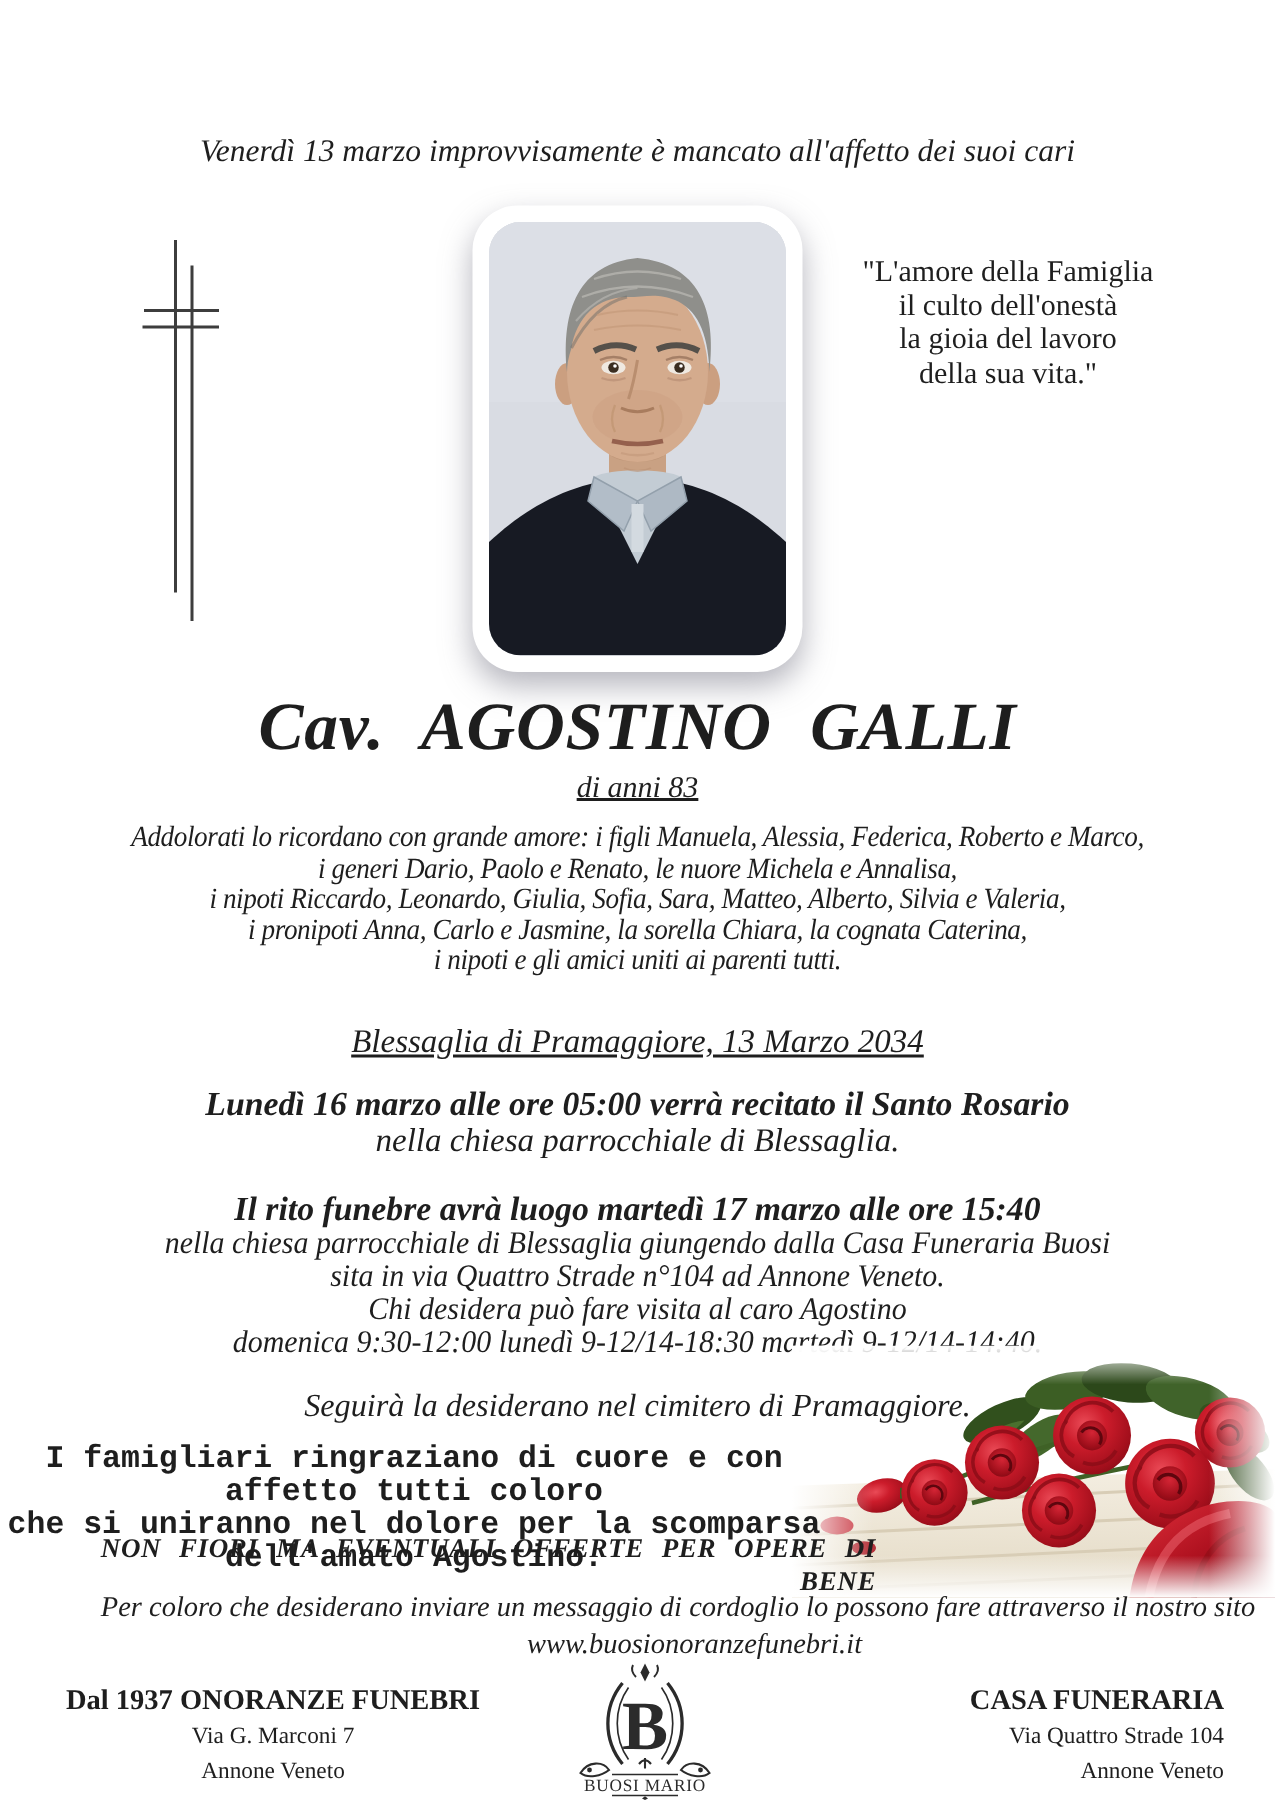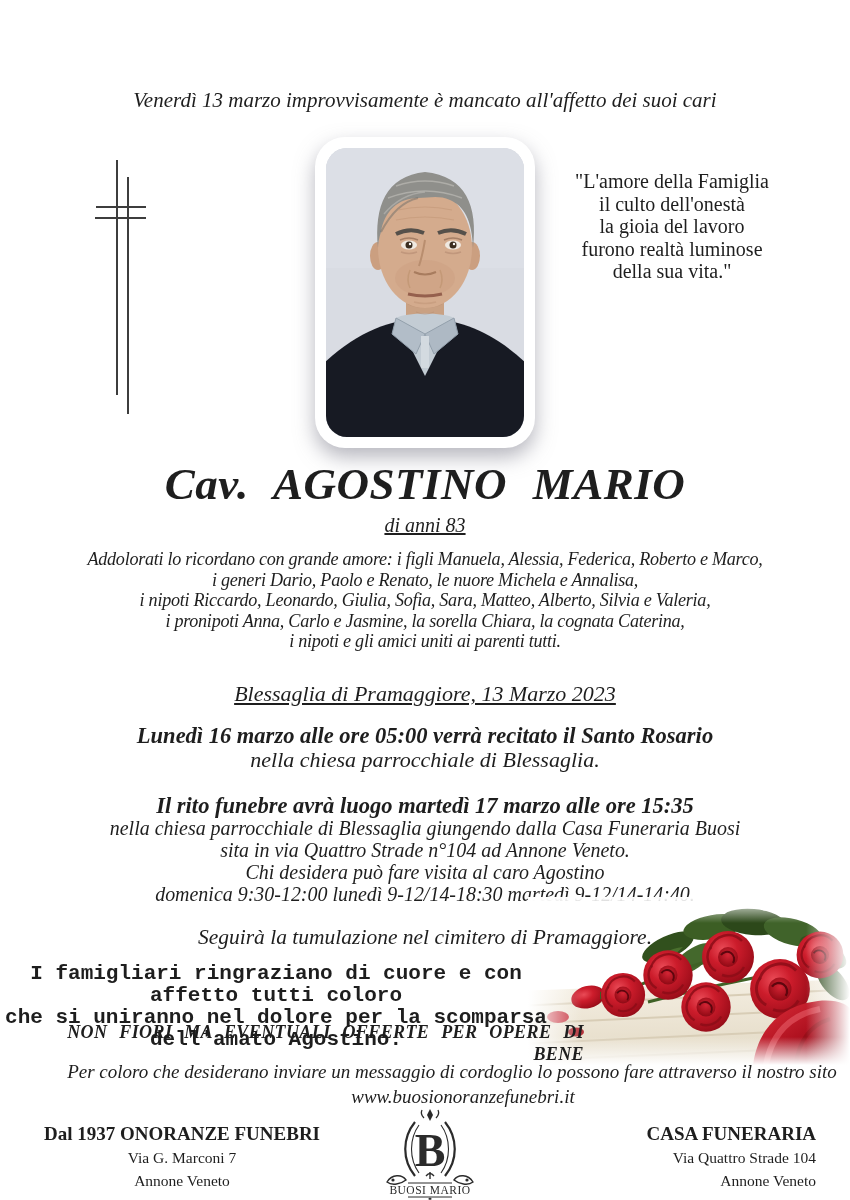--- a/index.html
+++ b/index.html
@@ -105,49 +105,48 @@
       <path d="M88,154 Q99,157 110,154" stroke="#c59a7c" stroke-width="1.5" fill="none" opacity="0.7"></path>
       <path d="M90,164 Q99,168 108,164" stroke="#bb9173" stroke-width="1.2" fill="none" opacity="0.6"></path>
     </svg>
   </div>
 </div>
 
 <div class="quote abs">
   <div>"L'amore della Famiglia</div>
   <div>il culto dell'onestà</div>
   <div>la gioia del lavoro</div>
-  <div>furono realtà luminose</div>
   <div>della sua vita."</div>
 </div>
 
-<div class="txt name">Cav. AGOSTINO MARIO</div>
+<div class="txt name">Cav. AGOSTINO GALLI</div>
 <div class="txt age"><span>di anni 83</span></div>
 
 <div class="txt family">
   <div>Addolorati lo ricordano con grande amore: i figli Manuela, Alessia, Federica, Roberto e Marco,</div>
   <div>i generi Dario, Paolo e Renato, le nuore Michela e Annalisa,</div>
   <div>i nipoti Riccardo, Leonardo, Giulia, Sofia, Sara, Matteo, Alberto, Silvia e Valeria,</div>
   <div>i pronipoti Anna, Carlo e Jasmine, la sorella Chiara, la cognata Caterina,</div>
   <div>i nipoti e gli amici uniti ai parenti tutti.</div>
 </div>
 
-<div class="txt place-date"><span>Blessaglia di Pramaggiore, 13 Marzo 2023</span></div>
+<div class="txt place-date"><span>Blessaglia di Pramaggiore, 13 Marzo 2034</span></div>
 
 <div class="txt rosario-bold">Lunedì 16 marzo alle ore 05:00 verrà recitato il Santo Rosario</div>
 <div class="txt rosario-line">nella chiesa parrocchiale di Blessaglia.</div>
 
-<div class="txt funeral-bold">Il rito funebre avrà luogo martedì 17 marzo alle ore 15:35</div>
+<div class="txt funeral-bold">Il rito funebre avrà luogo martedì 17 marzo alle ore 15:40</div>
 <div class="txt funeral-lines">
   <div>nella chiesa parrocchiale di Blessaglia giungendo dalla Casa Funeraria Buosi</div>
   <div>sita in via Quattro Strade n°104 ad Annone Veneto.</div>
   <div>Chi desidera può fare visita al caro Agostino</div>
   <div>domenica 9:30-12:00 lunedì 9-12/14-18:30 martedì 9-12/14-14:40.</div>
 </div>
 
-<div class="txt burial">Seguirà la tumulazione nel cimitero di Pramaggiore.</div>
+<div class="txt burial">Seguirà la desiderano nel cimitero di Pramaggiore.</div>
 
 <div class="roses-wrap">
   <svg width="322" height="168" viewBox="0 0 322 168">
     <defs>
       <radialGradient id="rg" cx="0.4" cy="0.35" r="0.8">
         <stop offset="0" stop-color="#ea4b57"></stop>
           <stop offset="0.35" stop-color="#cc1c2b"></stop>
         <stop offset="0.75" stop-color="#a30f1c"></stop>
           <stop offset="1" stop-color="#7c0a13"></stop>
       </radialGradient>

